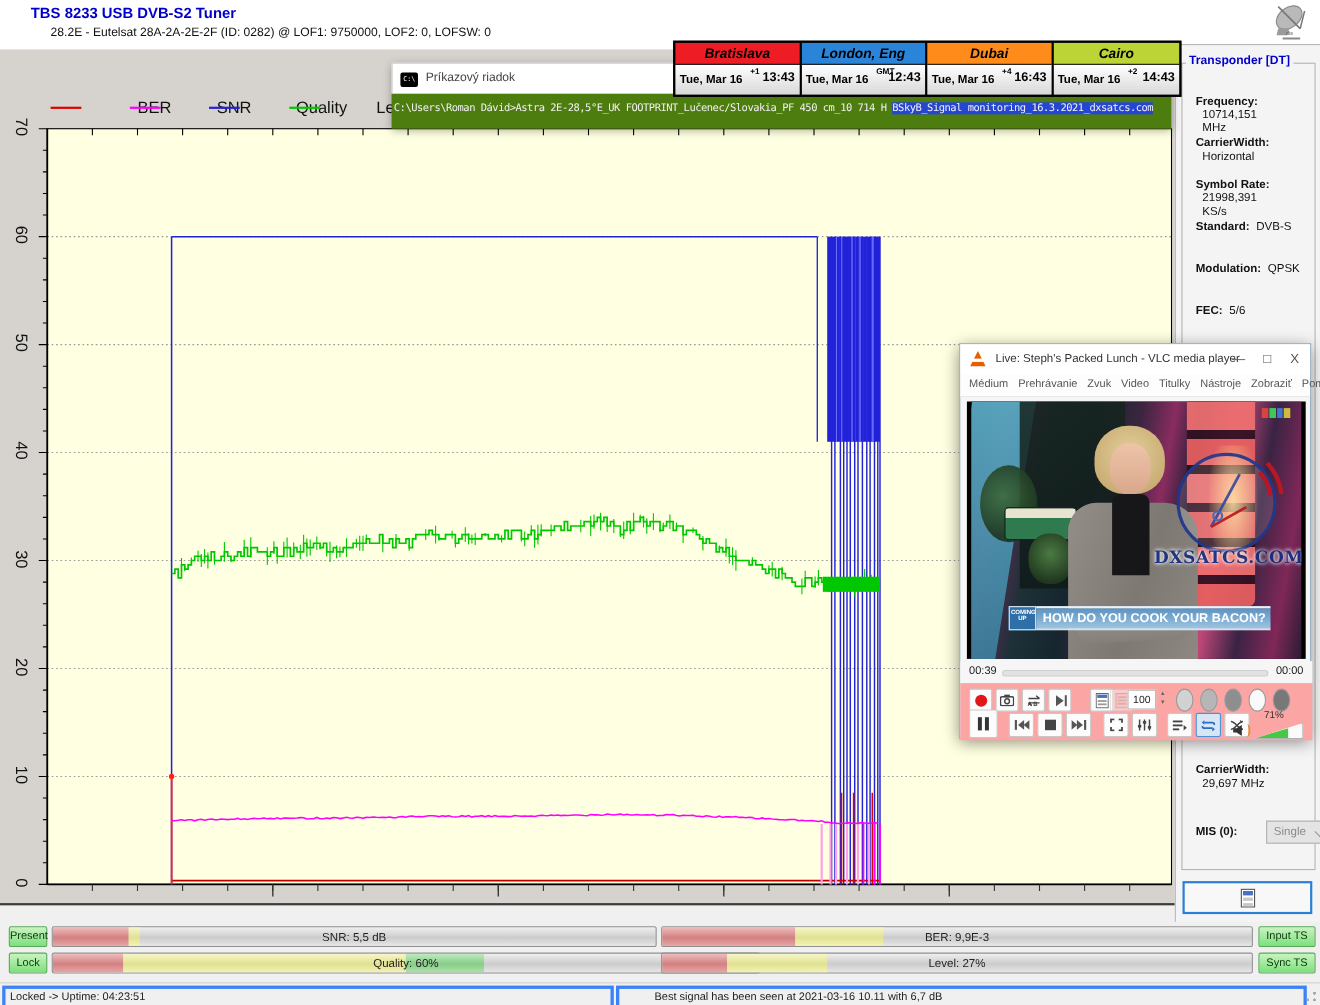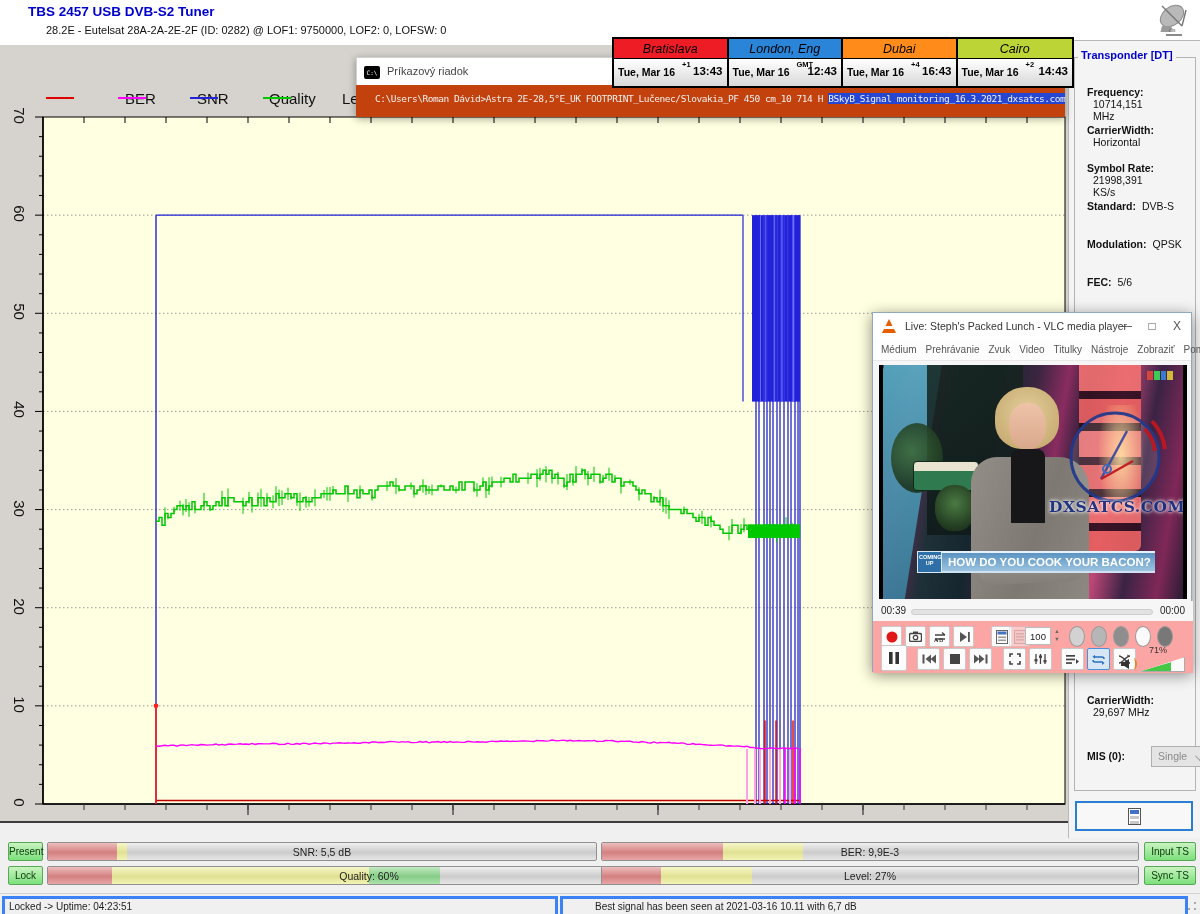--- a/index.html
+++ b/index.html
@@ -24,32 +24,32 @@
   .legend-item { position:absolute; top:0; height:36px; display:flex; align-items:center; gap:7px; }
   .legend-line { width:28px; height:2px; }
   .legend-label { font-size:15px; color:#111;margin-left:44px; }
   #plot-wrap { position:absolute; left:35px; top:64px; width:1033px; height:707px; }
   #y-axis-labels span { position:absolute; font-size:15px; color:#111; transform:rotate(90deg); width:22px; text-align:center; left:-27px; }
 
   
   #clock-bar { position:absolute; left:612px; top:37px; width:462px; height:51px; display:flex; border:2px solid #000; background:#000; z-index:30; }
   .clock-cell { width:115px; border-right:2px solid #000; }
   .clock-cell:last-child { border-right:none; }
-  .clock-head { height:20px; text-align:center; font-size:12.5px; font-weight:normal; font-style:italic; color:#000; line-height:20px; border-bottom:1px solid #000; }
+  .clock-head { height:20px; text-align:center; font-size:12.5px; font-weight:bold; font-style:italic; color:#000; line-height:20px; border-bottom:1px solid #000; }
   .clock-body { position:relative; height:27px; background:linear-gradient(#ffffff,#d8d8d8); }
   .clock-day { position:absolute; left:4px; top:7px; font-size:10.5px; font-weight:bold; color:#000; }
   .clock-offset { position:absolute; left:68px; top:1px; font-size:7.5px; font-weight:bold; color:#000; }
   .clock-time { position:absolute; right:4px; top:6px; font-size:11.5px; font-weight:bold; color:#000; }
 
   
   #cmd-window { position:absolute; left:356px; top:57px; width:709px; height:60px; z-index:20; box-shadow:0 2px 8px rgba(0,0,0,0.35); }
   #cmd-titlebar { position:relative; height:28px; background:#ffffff; border:1px solid #d0d0d0; border-bottom:none; }
   #cmd-icon { position:absolute; left:7px; top:8px; width:16px; height:13px; background:#000; color:#fff; font-size:6px; line-height:13px; text-align:center; font-family:"DejaVu Sans Mono",monospace; border-radius:2px; }
   #cmd-title { position:absolute; left:30px; top:7px; font-size:11px; color:#444; }
-  #cmd-console { height:32px; background:#c2410c; padding:3px 19px; white-space:nowrap; overflow:hidden; }
+  #cmd-console { height:32px; background:#4d7c0f; padding:3px 2px; white-space:nowrap; overflow:hidden; }
   #cmd-console span { font-family:"DejaVu Sans Mono",monospace; font-size:9.5px; letter-spacing:-0.45px; color:#f0f0f0; }
   #cmd-highlight { background:#2545d3; }
 
   
   #sidebar { position:absolute; left:1068px; top:40px; width:132px; height:798px; background:#f4f4f4; border-left:1px solid #b8b8b8; border-top:1px solid #b8b8b8; z-index:5; }
   #tp-groupbox { position:absolute; left:5px; top:16px; width:122px; height:734px; border:1px solid #b4b4b4; }
   #tp-label { position:absolute; left:9px; top:8px; background:#f4f4f4; padding:0 3px; font-size:11px; font-weight:bold; color:#0000cc; z-index:2; }
   .tp-row { position:absolute; left:12px; width:114px; }
   .tp-key { font-size:10.5px; font-weight:bold; color:#111; float:left; }
   .tp-val { font-size:10.5px; color:#111; float:left; margin-left:6px; max-width:62px; }
@@ -132,21 +132,21 @@
     background:radial-gradient(circle at 9px 3px,#aaa 1.2px,transparent 1.5px),radial-gradient(circle at 9px 9px,#aaa 1.2px,transparent 1.5px),radial-gradient(circle at 3px 9px,#aaa 1.2px,transparent 1.5px); }
 
   svg text { font-family:"Liberation Sans",sans-serif; }
 </style>
 </head>
 <body>
 
 <div id="stage">
 
   <div id="header">
-    <div id="app-title">TBS 2457 USB DVB-S2 Tuner</div>
+    <div id="app-title">TBS 8233 USB DVB-S2 Tuner</div>
     <div id="app-subtitle">28.2E - Eutelsat 28A-2A-2E-2F (ID: 0282) @ LOF1: 9750000, LOF2: 0, LOFSW: 0</div>
     <div id="dish-icon">
       <svg width="42" height="38" viewBox="0 0 42 38">
         <ellipse cx="20" cy="14" rx="13" ry="9" fill="#b9b9b9" transform="rotate(-38 20 14)" stroke="#8a8a8a"></ellipse>
         <line x1="10" y1="4" x2="30" y2="24" stroke="#777" stroke-width="1.4"></line>
         <line x1="30" y1="24" x2="34" y2="8" stroke="#777" stroke-width="1.4"></line>
         <rect x="16" y="24" width="10" height="6" fill="#9a9a9a" transform="skewX(-14)"></rect>
         <text x="17" y="30" font-size="5" fill="#555">dis</text>
         <line x1="14" y1="33" x2="30" y2="33" stroke="#8a8a8a" stroke-width="2"></line>
       </svg>

